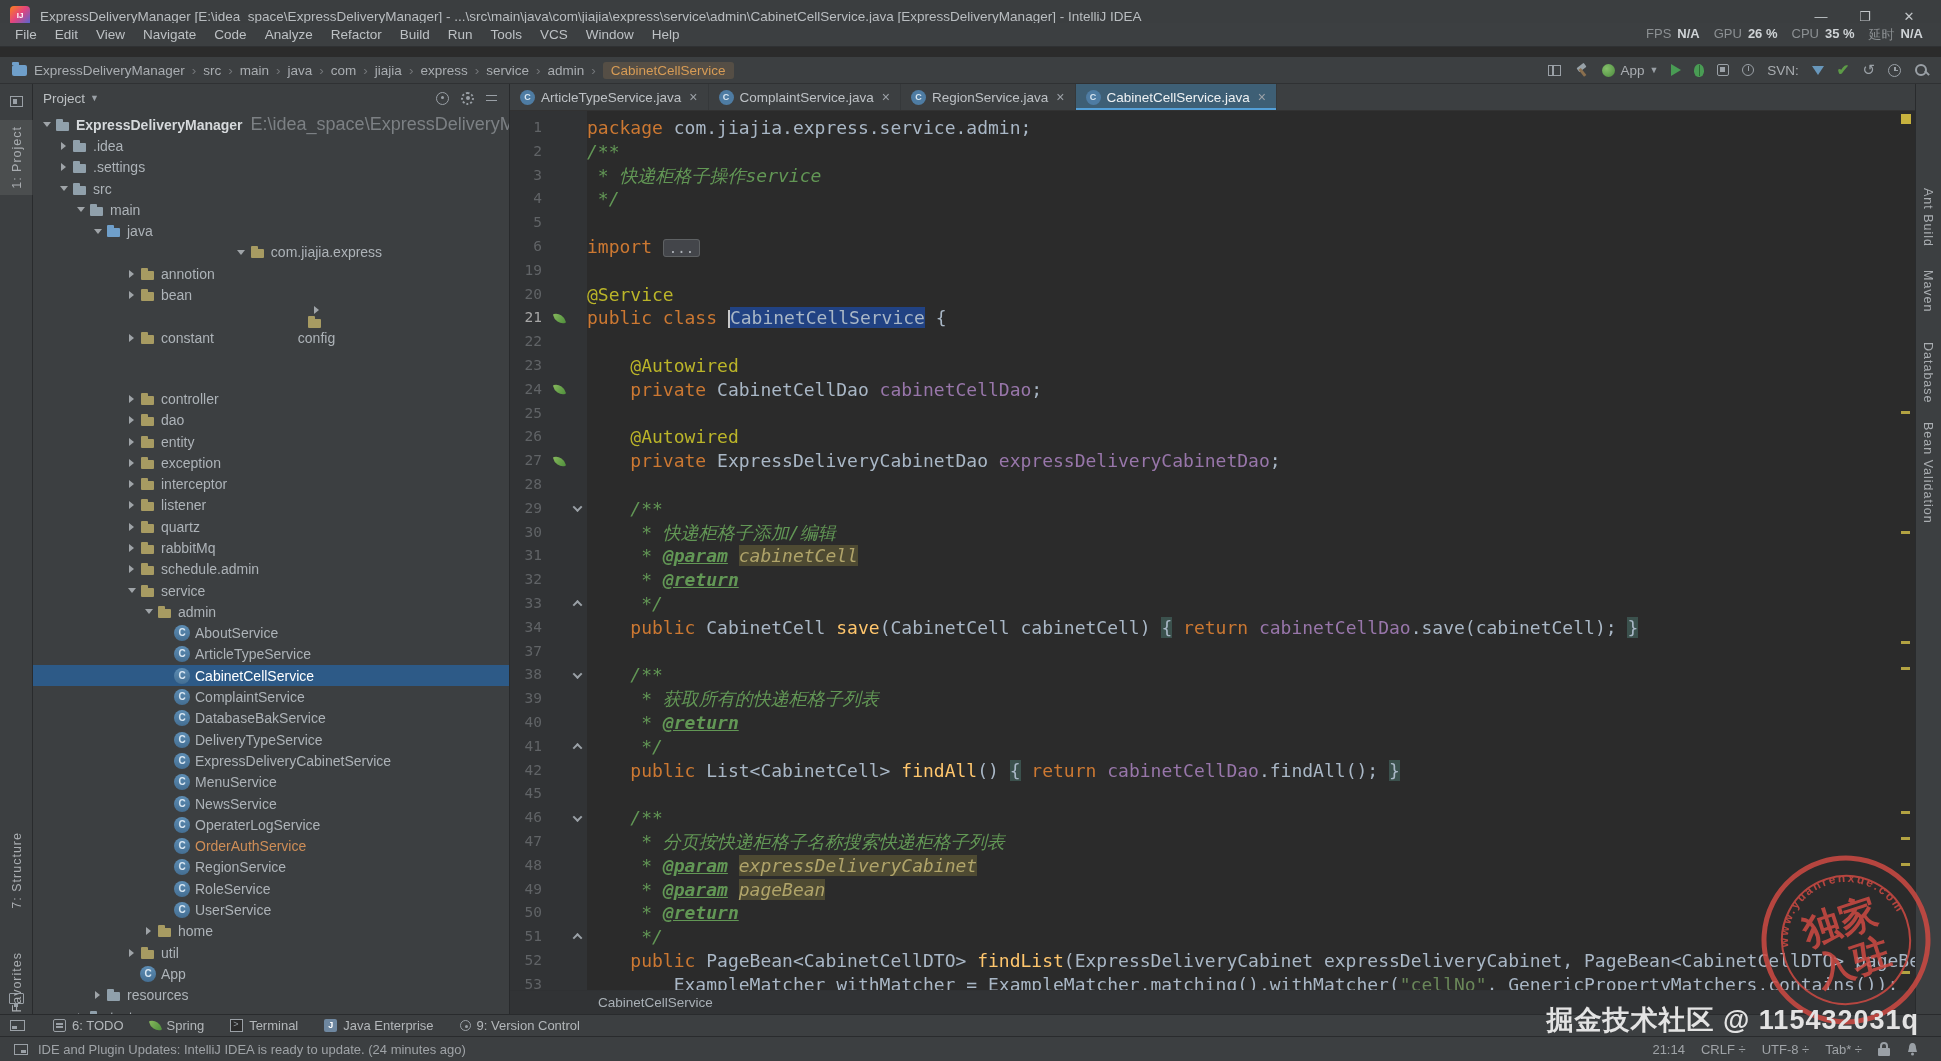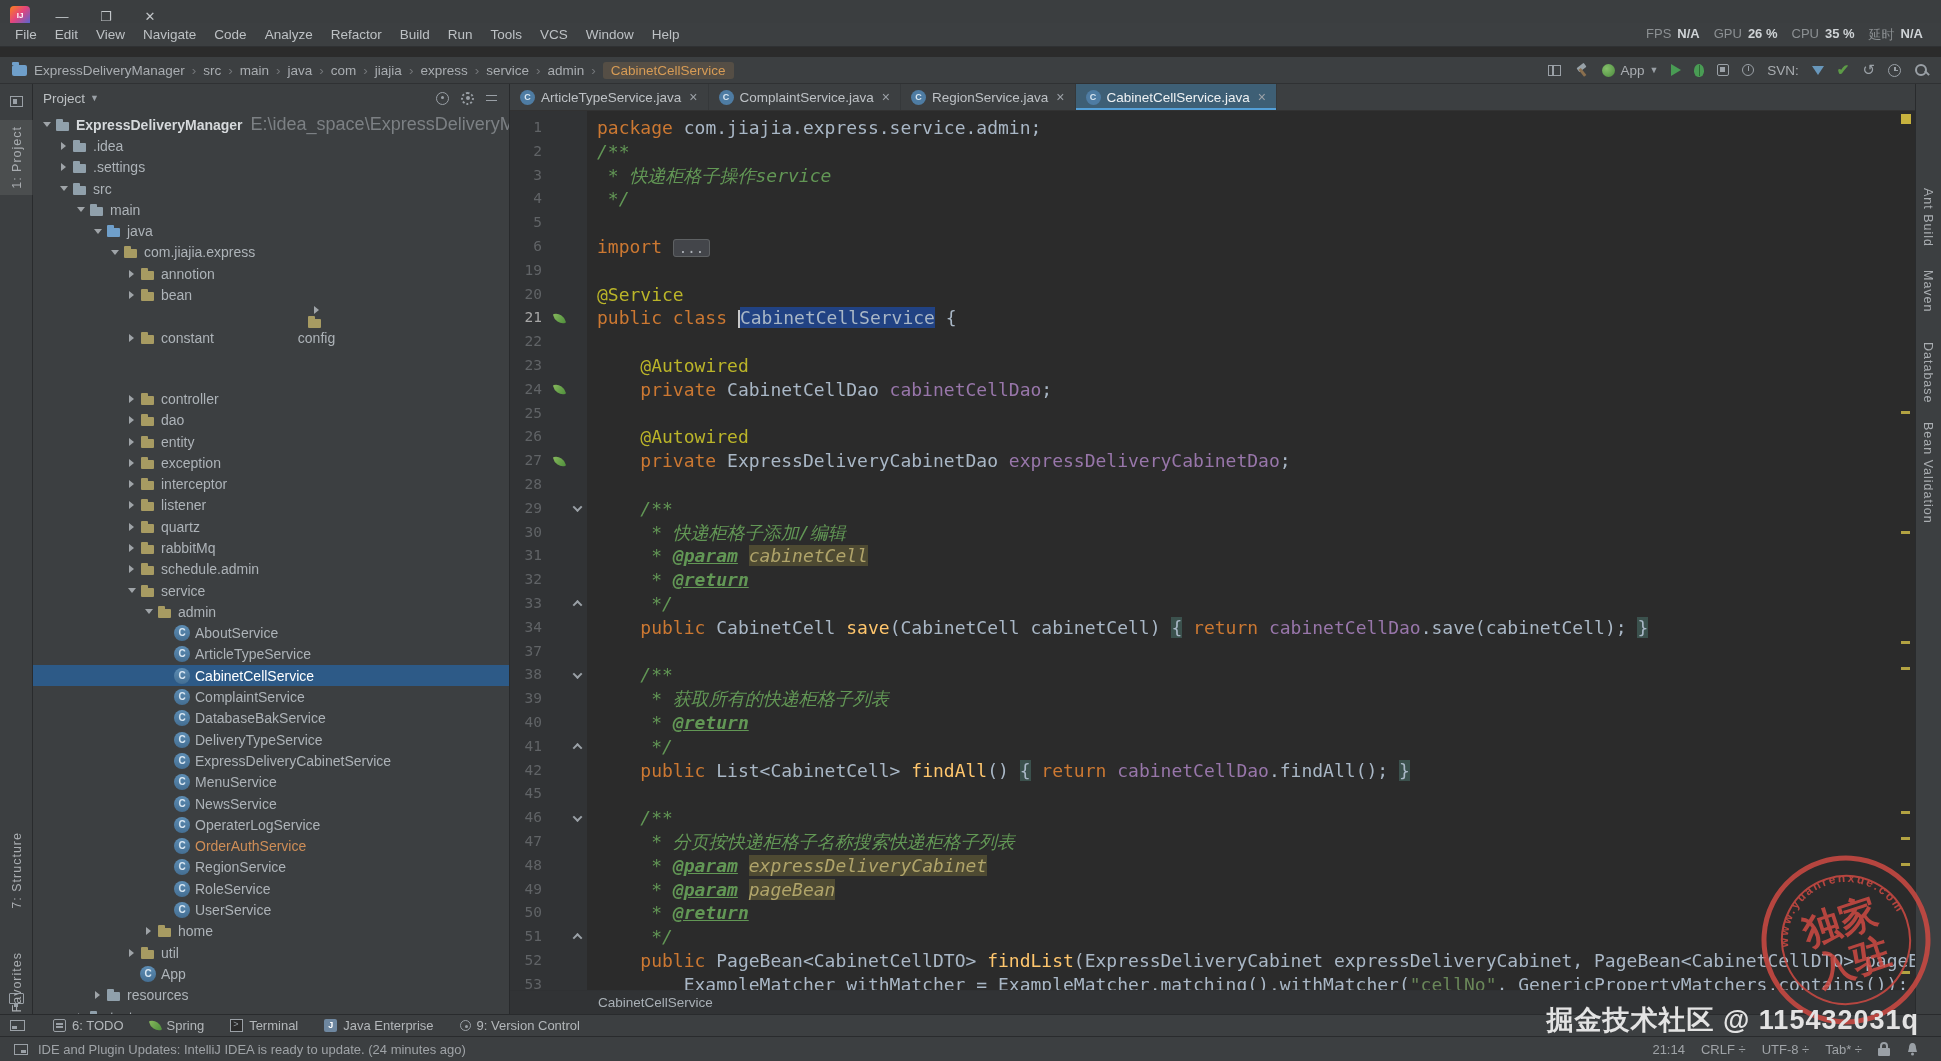--- a/index.html
+++ b/index.html
@@ -120,21 +120,21 @@
   .tclose { color:#9da2a8; font-size:14px; margin-left:2px; }
   #editor { position:absolute; left:0; right:0; top:27px; bottom:24px; overflow:hidden; background:#2b2b2b; }
   .gutter-bg { position:absolute; left:0; top:0; bottom:0; width:77px; background:#313335; }
   #editor-rows { position:relative; padding-top:5px; }
   .erow { display:flex; height:23.8px; line-height:23.8px; white-space:pre;
           font-family:"DejaVu Sans Mono",monospace; font-size:18px; }
   .lnum { width:40px; text-align:right; padding-right:8px; flex:none; color:#606366; font-size:14.5px; }
   .lnum.cur { color:#a7a7a7; }
   .gic { width:18px; flex:none; display:flex; align-items:center; justify-content:center; }
   .fic { width:19px; flex:none; display:flex; align-items:center; justify-content:center; }
-  .code { margin-left:10px; flex:1; overflow:hidden; }
+  .code { flex:1; overflow:hidden; }
   .leaf { width:11px; height:11px; background:linear-gradient(135deg,#86b85c,#4f8f3c); border-radius:1px 100% 1px 100%; transform:rotate(-12deg); }
   .chev { width:7px; height:7px; border-right:2px solid #9aa0a6; border-bottom:2px solid #9aa0a6; }
   .chev.down { transform:rotate(45deg) translate(-1px,-1px); }
   .chev.up { transform:rotate(-135deg) translate(-1px,-1px); }
   .tk-k { color:#cc7832; }
   .tk-d { color:#a9b7c6; }
   .tk-a { color:#bbb529; }
   .tk-c { color:#629755; font-style:italic; }
   .tk-t { color:#629755; font-weight:bold; text-decoration:underline; font-style:italic; }
   .tk-v { color:#b0a46a; background:#4e4a32; font-style:italic; }
@@ -181,20 +181,21 @@
              letter-spacing:1px; z-index:40; }
   #stamp { position:absolute; left:1758px; top:852px; width:176px; height:176px; opacity:.85; z-index:39; }
 </style>
 </head>
 <body>
 
 <div id="app">
 
   <div id="titlebar">
     <div class="logo">IJ</div>
+    <div class="title">ExpressDeliveryManager [E:\idea_space\ExpressDeliveryManager] - ...\src\main\java\com\jiajia\express\service\admin\CabinetCellService.java [ExpressDeliveryManager] - IntelliJ IDEA</div>
     <div class="winbtns">
       <span class="wbtn">—</span>
       <span class="wbtn">❐</span>
       <span class="wbtn">✕</span>
     </div>
   </div>
 
   <div id="menubar">
     <div id="menu-items">
         <span class="menu-item">File</span>
@@ -324,21 +325,21 @@
         <div class="trow" style="padding-left: 40px;">
           <span class="arr open"></span>
           <span class="ticon folder"></span>
           <span class="tlabel">main</span>
         </div>
         <div class="trow" style="padding-left: 57px;">
           <span class="arr open"></span>
           <span class="ticon srcfolder"></span>
           <span class="tlabel">java</span>
         </div>
-        <div class="trow" style="padding-left: 74px;">
+        <div class="trow" style="padding-left: 74px; justify-content: center;">
           <span class="arr open"></span>
           <span class="ticon pkg"></span>
           <span class="tlabel">com.jiajia.express</span>
         </div>
         <div class="trow" style="padding-left: 91px;">
           <span class="arr closed"></span>
           <span class="ticon pkg"></span>
           <span class="tlabel">annotion</span>
         </div>
         <div class="trow" style="padding-left: 91px;">

